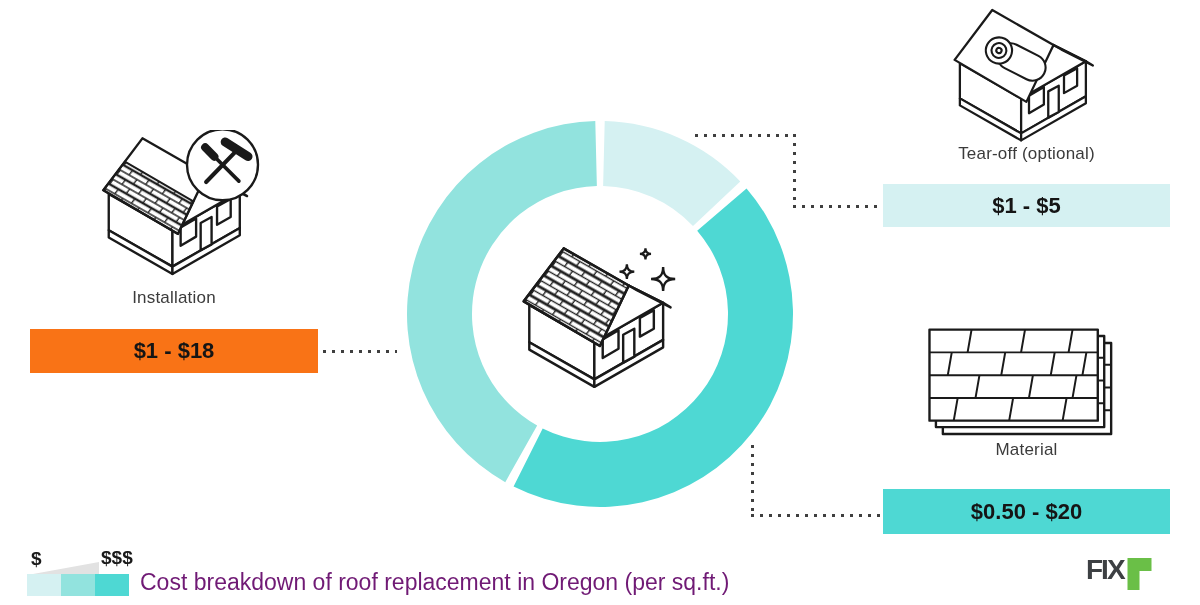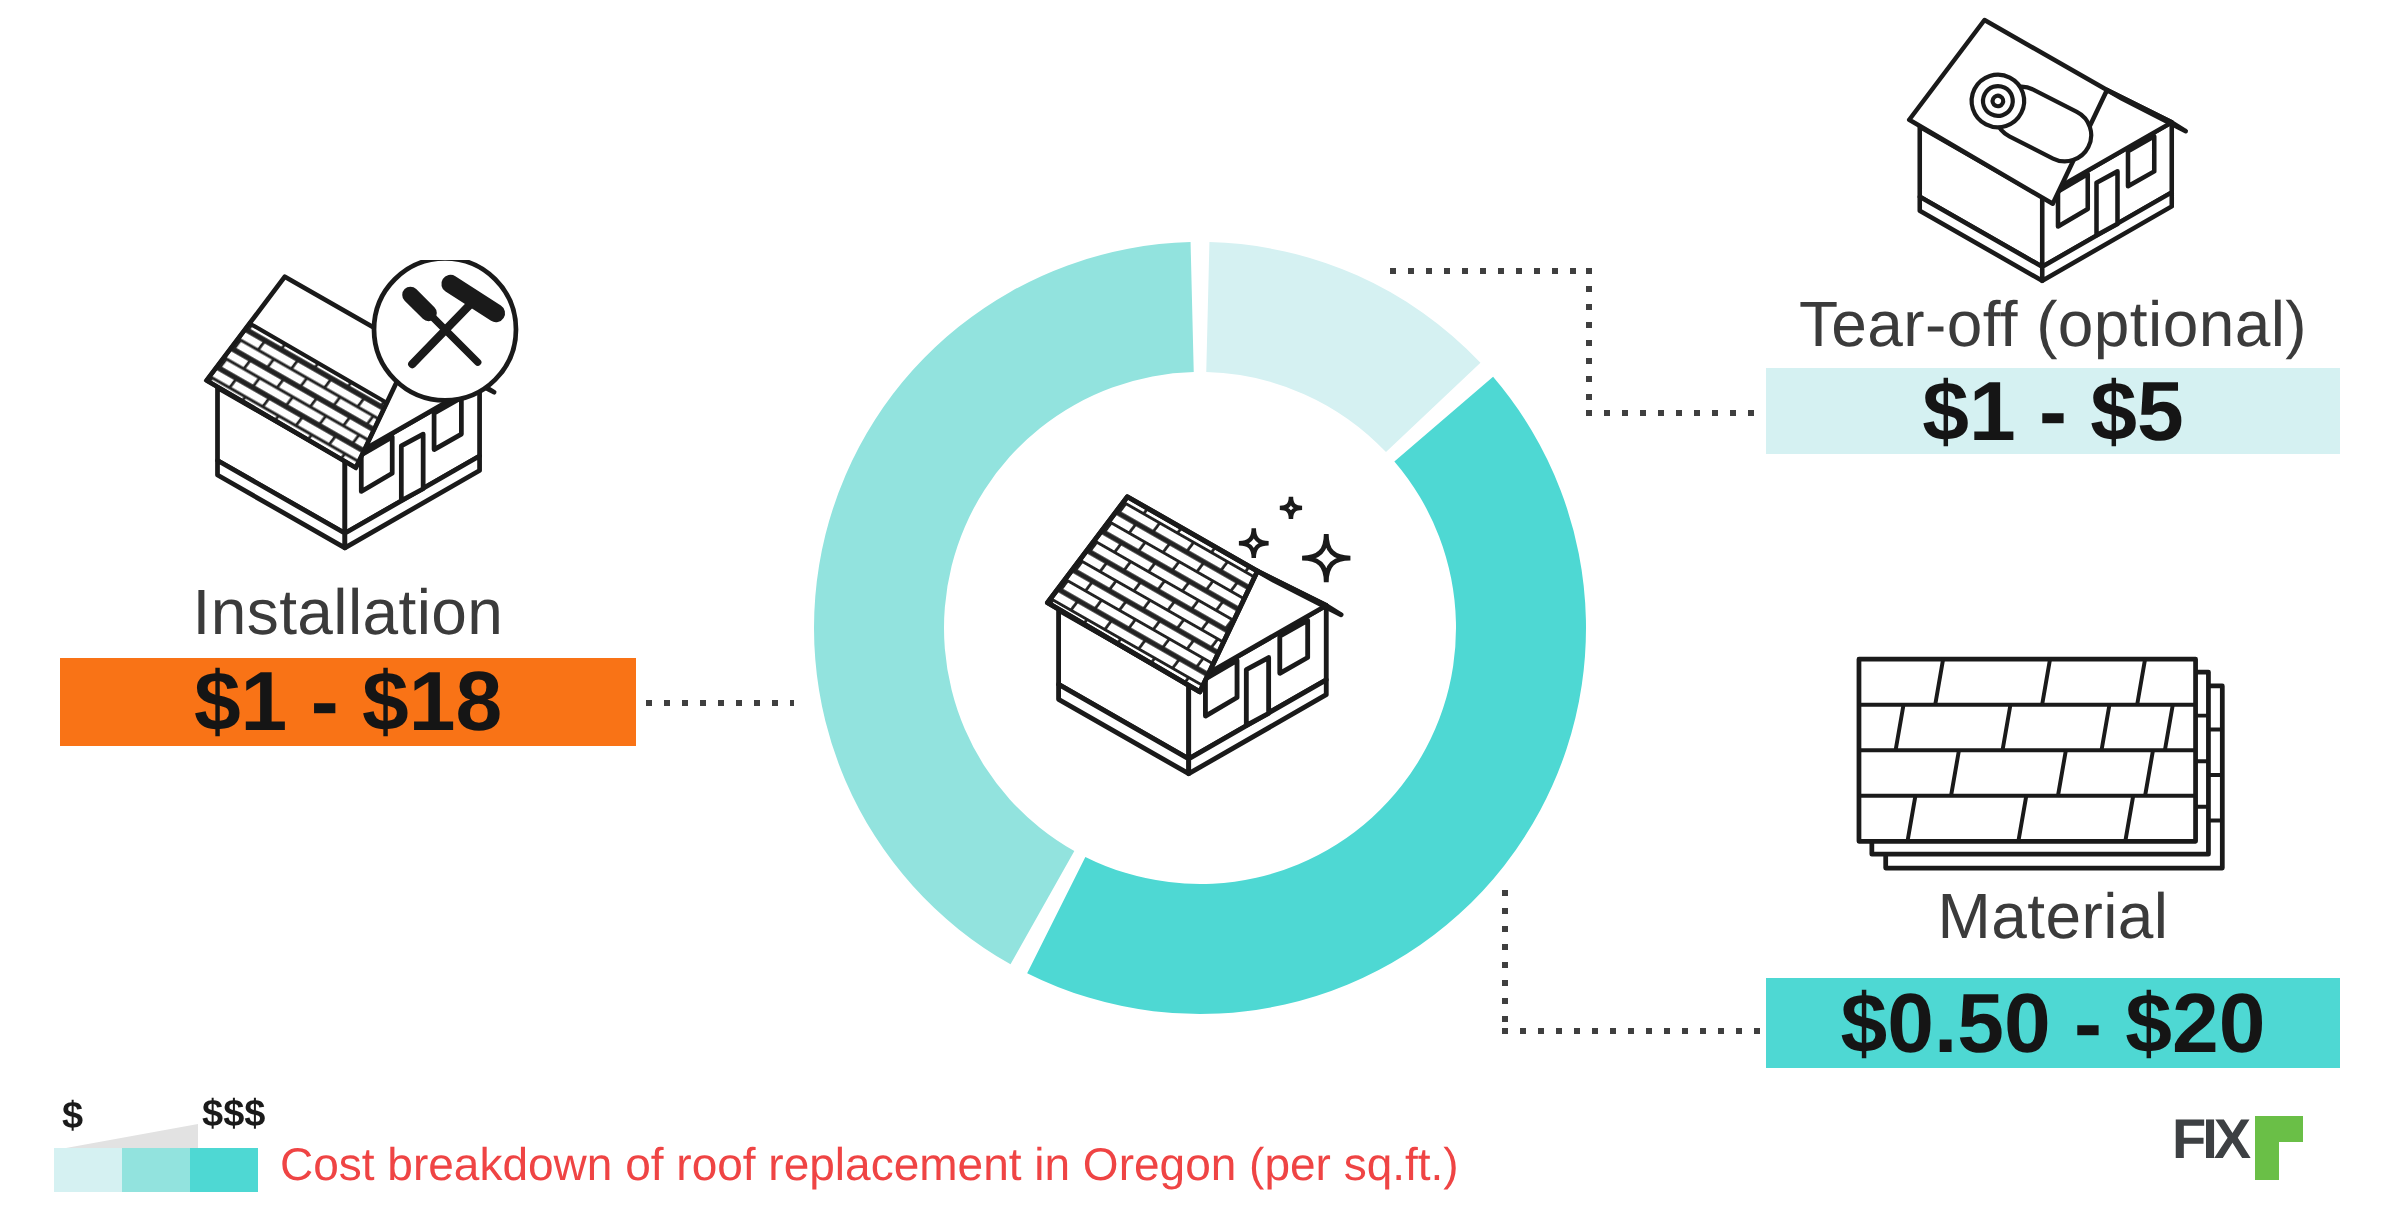--- a/index.html
+++ b/index.html
@@ -2,32 +2,32 @@
 <html><head>
 <meta charset="utf-8">
 <style>
   html,body{margin:0;padding:0;background:#fff;}
   .stage{
     position:relative;width:1200px;height:605px;background:#fff;overflow:hidden;
     font-family:"Liberation Sans","DejaVu Sans",sans-serif;
   }
   .abs{position:absolute;}
   .co-label{
-    text-align:center;font-size:32px;font-weight:400;color:#3b3b3b;letter-spacing:.2px;
+    text-align:center;font-size:17px;font-weight:400;color:#3b3b3b;letter-spacing:.2px;
   }
   .co-bar{
-    text-align:center;font-size:42px;font-weight:700;color:#151515;
+    text-align:center;font-size:22px;font-weight:700;color:#151515;
   }
   .dot-h{height:3px;background-image:repeating-linear-gradient(90deg,#3f3f3f 0 3px,transparent 3px 9px);}
   .dot-v{width:3px;background-image:repeating-linear-gradient(180deg,#3f3f3f 0 3px,transparent 3px 9px);}
   .legend-sym{font-size:19px;font-weight:700;color:#1a1a1a;}
   .ramp{background:#e2e2e2;clip-path:polygon(0 100%,100% 0,100% 100%);}
   .swatch-row{display:flex;}
   .swatch{width:34px;height:22px;}
-  .caption{font-size:23px;color:#ef4444;}
+  .caption{font-size:23px;color:#701a75;}
   .logo{display:flex;align-items:flex-start;}
   .logo-main{font-size:28px;font-weight:900;color:#3d4043;letter-spacing:-2px;line-height:1;}
   svg{display:block;}
 </style>
 </head>
 <body>
 
 <svg width="0" height="0" style="position:absolute" aria-hidden="true">
   <defs>
     <pattern id="bricks" width="21" height="13" patternUnits="userSpaceOnUse" patternTransform="matrix(0.868,0.496,-0.602,0.798,0,0)">

